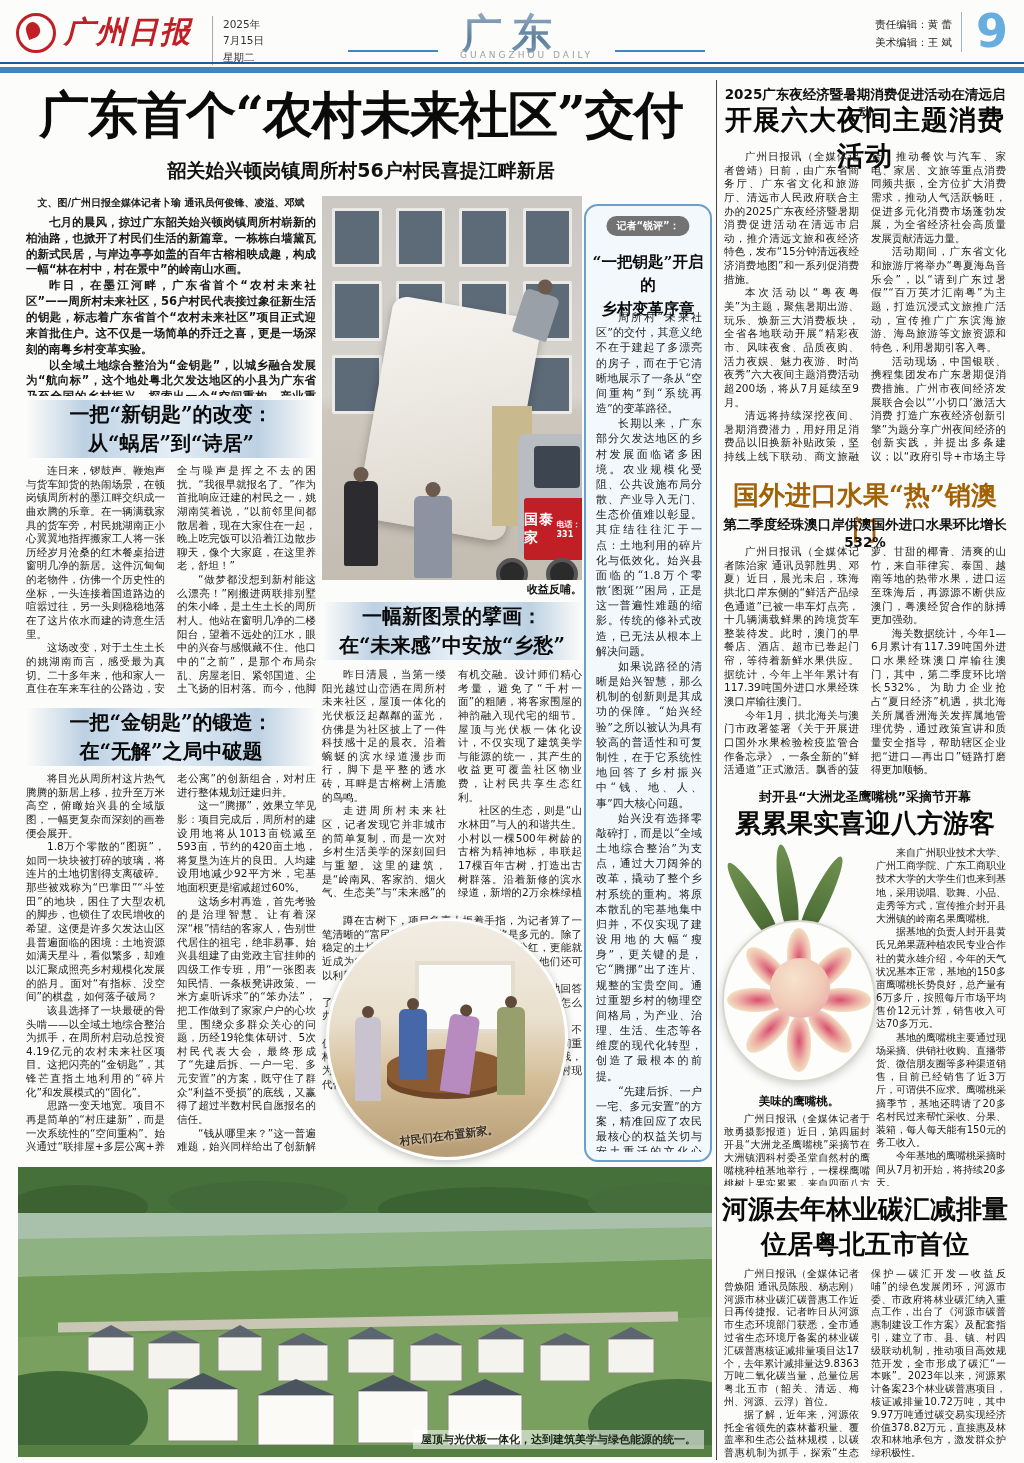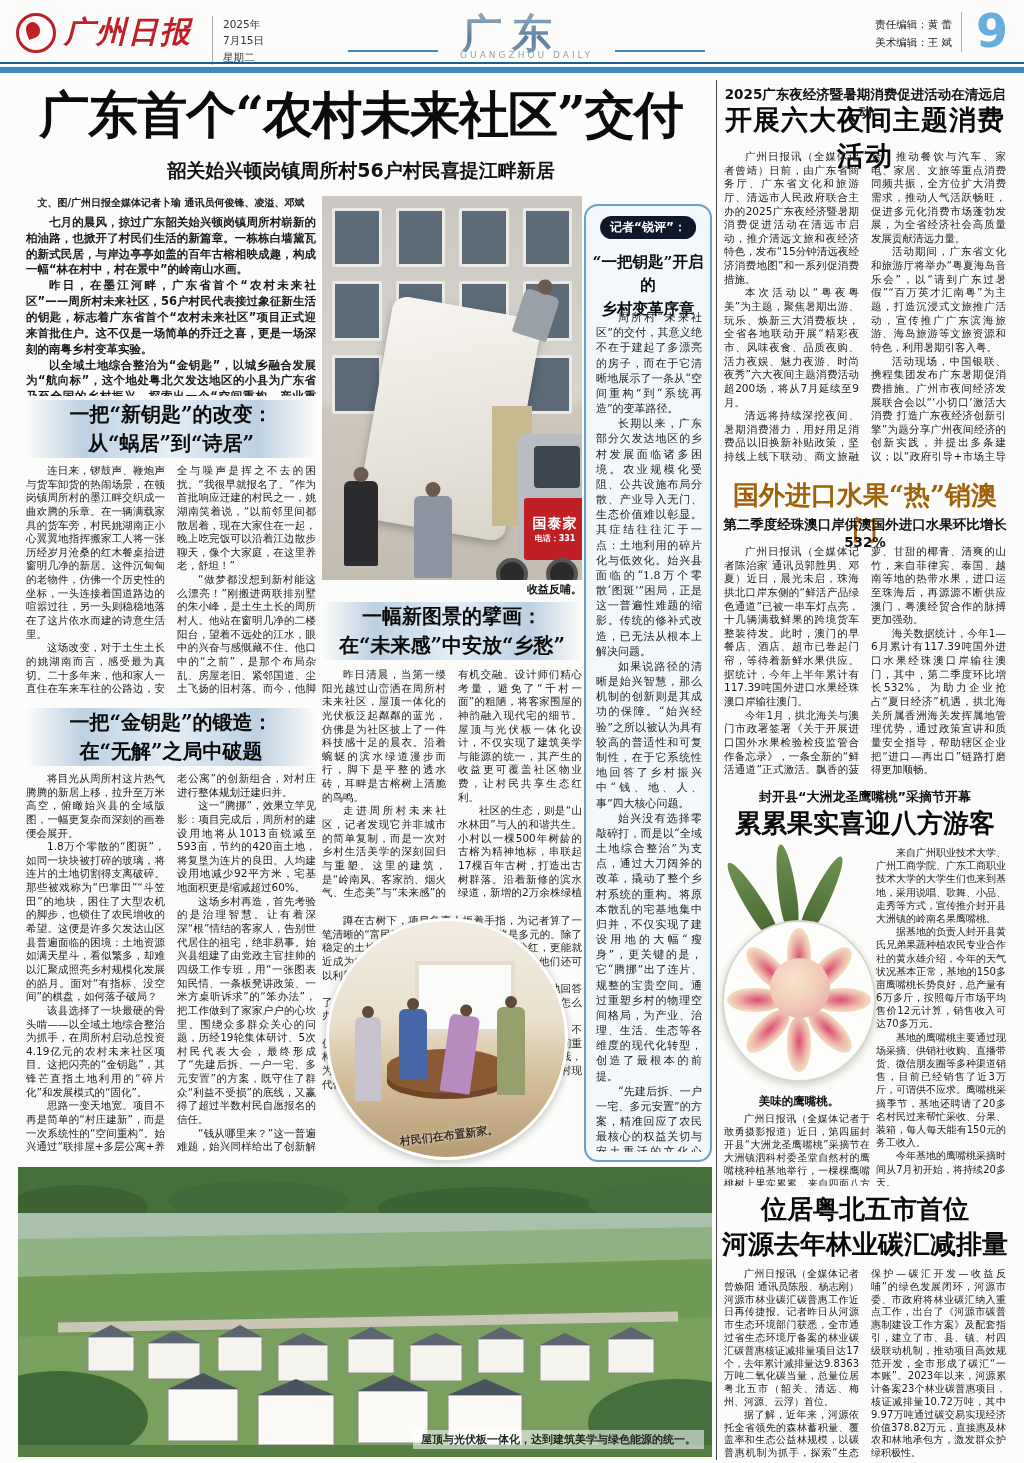--- a/index.html
+++ b/index.html
@@ -60,21 +60,21 @@
   .fig{position:absolute;border-radius:6px 6px 2px 2px;}
   .fig::before{content:"";position:absolute;left:50%;top:-14px;transform:translateX(-50%);width:15px;height:15px;border-radius:50%;background:#6b5a4d;}
   .fig.f1{left:22px;top:285px;width:34px;height:85px;background:#2c2c30;}
   .fig.f2{left:92px;top:300px;width:38px;height:82px;background:#8d93a0;}
   .fig.f3{left:196px;top:96px;width:36px;height:46px;background:#9aa0a8;transform:rotate(18deg);}
   .truck{position:absolute;right:-6px;top:210px;width:96px;height:176px;}
   .truck .cab{position:absolute;right:0;top:28px;width:70px;height:120px;background:#b9bcc0;border-radius:8px 8px 4px 4px;}
   .truck .win{position:absolute;right:8px;top:40px;width:46px;height:42px;background:#3d4550;border-radius:4px;}
   .truck .cargo{position:absolute;left:0;top:0;width:40px;height:120px;background:#c9b98f;}
   .truck .sign{position:absolute;right:2px;top:92px;width:62px;height:62px;background:#c01f26;color:#fff;border-radius:3px;
-      display:flex;flex-direction:column;align-items:center;justify-content:center;font-weight:700;}
+      display:flex;flex-direction:row;align-items:center;justify-content:center;font-weight:700;}
   .truck .sign .s1{font-size:14px;letter-spacing:1px;}
   .truck .sign .s2{font-size:8px;}
   .truck .wheel{position:absolute;bottom:-8px;width:24px;height:24px;border-radius:50%;background:#2b2b2b;border:4px solid #555;}
   .cap-moving{left:322px;top:582px;width:260px;text-align:right;font-size:11px;font-weight:700;color:#111;}
 
   
   .photo-interior{left:326px;top:918px;width:236px;height:236px;border-radius:50%;overflow:hidden;float:left;
       shape-outside:circle(50%);border:3px solid #fff;box-shadow:0 2px 8px rgba(0,0,0,.25);
       background:linear-gradient(180deg,#f2ede4 0%,#e9dfcc 42%,#d3bd97 68%,#b69c75 100%);position:absolute;}
   .photo-interior .win{position:absolute;left:86px;top:40px;width:92px;height:64px;background:#fbfbf9;border:4px solid #e3ddd0;}
@@ -86,21 +86,21 @@
   .ifig.g3{left:116px;top:94px;width:30px;height:78px;background:#b88bc0;transform:rotate(8deg);}
   .ifig.g4{left:168px;top:86px;width:28px;height:88px;background:#97a06c;}
   .cap-interior{position:absolute;left:30px;bottom:14px;width:180px;text-align:center;font-size:11px;font-weight:700;color:#3a2f22;transform:rotate(-7deg);text-shadow:0 0 3px #f4eee2;}
 
   
   .photo-aerial{left:18px;top:1167px;width:694px;height:290px;overflow:hidden;}
   .cap-aerial{position:absolute;right:8px;bottom:8px;background:rgba(255,255,255,.55);color:#1c2a1a;font-size:11px;font-weight:700;padding:2px 8px;}
 
   
   .commentary{left:584px;top:204px;width:128px;height:958px;box-sizing:border-box;border:2px solid #6ba0cc;border-radius:14px;background:#f3f8fc;}
-  .comm-tag{position:absolute;left:50%;top:10px;transform:translateX(-50%);background:#0f172a;color:#fff;font-size:12px;font-weight:700;
+  .comm-tag{position:absolute;left:50%;top:10px;transform:translateX(-50%);background:#737373;color:#fff;font-size:10px;font-weight:700;
       padding:3px 10px;border-radius:12px;white-space:nowrap;text-align:center;}
   .comm-title{position:absolute;left:4px;right:4px;top:44px;text-align:center;font-size:15.5px;font-weight:900;line-height:1.5;
       font-family:"DejaVu Serif","Liberation Serif",serif;color:#0a0a0a;}
   .comm-body{position:absolute;left:10px;right:8px;top:104px;bottom:8px;overflow:hidden;
       font-family:"DejaVu Serif","Liberation Serif",serif;font-size:11px;line-height:1.38;color:#222;}
   .comm-body p{margin:0;text-indent:2em;text-align:justify;}
 
   
   .r-kicker{left:724px;top:86px;width:282px;text-align:center;font-size:13.5px;font-weight:700;color:#111;}
   .r-head-a{left:722px;top:102px;width:286px;text-align:center;font-size:27px;font-weight:900;letter-spacing:1px;color:#0a0a0a;}
@@ -363,21 +363,21 @@
       <p>广州日报讯（全媒体记者于敢勇摄影报道）近日，第四届封开县“大洲龙圣鹰嘴桃”采摘节在大洲镇泗科村委圣堂自然村的鹰嘴桃种植基地举行，一棵棵鹰嘴桃树上果实累累，来自四面八方的游客穿梭在桃树间，采摘品尝。</p>
     </div>
   <div class="abs rc-right tcol">
       <p>来自广州职业技术大学、广州工商学院、广东工商职业技术大学的大学生们也来到基地，采用说唱、歌舞、小品、走秀等方式，宣传推介封开县大洲镇的岭南名果鹰嘴桃。</p>
       <p>据基地的负责人封开县黄氏兄弟果蔬种植农民专业合作社的黄永雄介绍，今年的天气状况基本正常，基地的150多亩鹰嘴桃长势良好，总产量有6万多斤，按照每斤市场平均售价12元计算，销售收入可达70多万元。</p>
       <p>基地的鹰嘴桃主要通过现场采摘、供销社收购、直播带货、微信朋友圈等多种渠道销售，目前已经销售了近3万斤，可谓供不应求。鹰嘴桃采摘季节，基地还聘请了20多名村民过来帮忙采收、分果、装箱，每人每天能有150元的务工收入。</p>
       <p>今年基地的鹰嘴桃采摘时间从7月初开始，将持续20多天。</p>
     </div>
 
   <div class="abs r-head-d serif">
+    <div>河源去年林业碳汇减排量</div>
     <div>位居粤北五市首位</div>
-    <div>河源去年林业碳汇减排量</div>
   </div>
   <div class="abs rd-body tcol cols2">
       <p>广州日报讯（全媒体记者曾焕阳 通讯员陈殷、杨志刚）河源市林业碳汇碳普惠工作近日再传捷报。记者昨日从河源市生态环境部门获悉，全市通过省生态环境厅备案的林业碳汇碳普惠核证减排量项目达17个，去年累计减排量达9.8363万吨二氧化碳当量，总量位居粤北五市（韶关、清远、梅州、河源、云浮）首位。</p>
       <p>据了解，近年来，河源依托全省领先的森林蓄积量、覆盖率和生态公益林规模，以碳普惠机制为抓手，探索“生态保护—碳汇开发—收益反哺”的绿色发展闭环，河源市委、市政府将林业碳汇纳入重点工作，出台了《河源市碳普惠制建设工作方案》及配套指引，建立了市、县、镇、村四级联动机制，推动项目高效规范开发，全市形成了碳汇“一本账”。2023年以来，河源累计备案23个林业碳普惠项目，核证减排量10.72万吨，其中9.97万吨通过碳交易实现经济价值378.82万元，直接惠及林农和林地承包方，激发群众护绿积极性。</p>
     </div>
 
 </div>
 
 </body></html>

